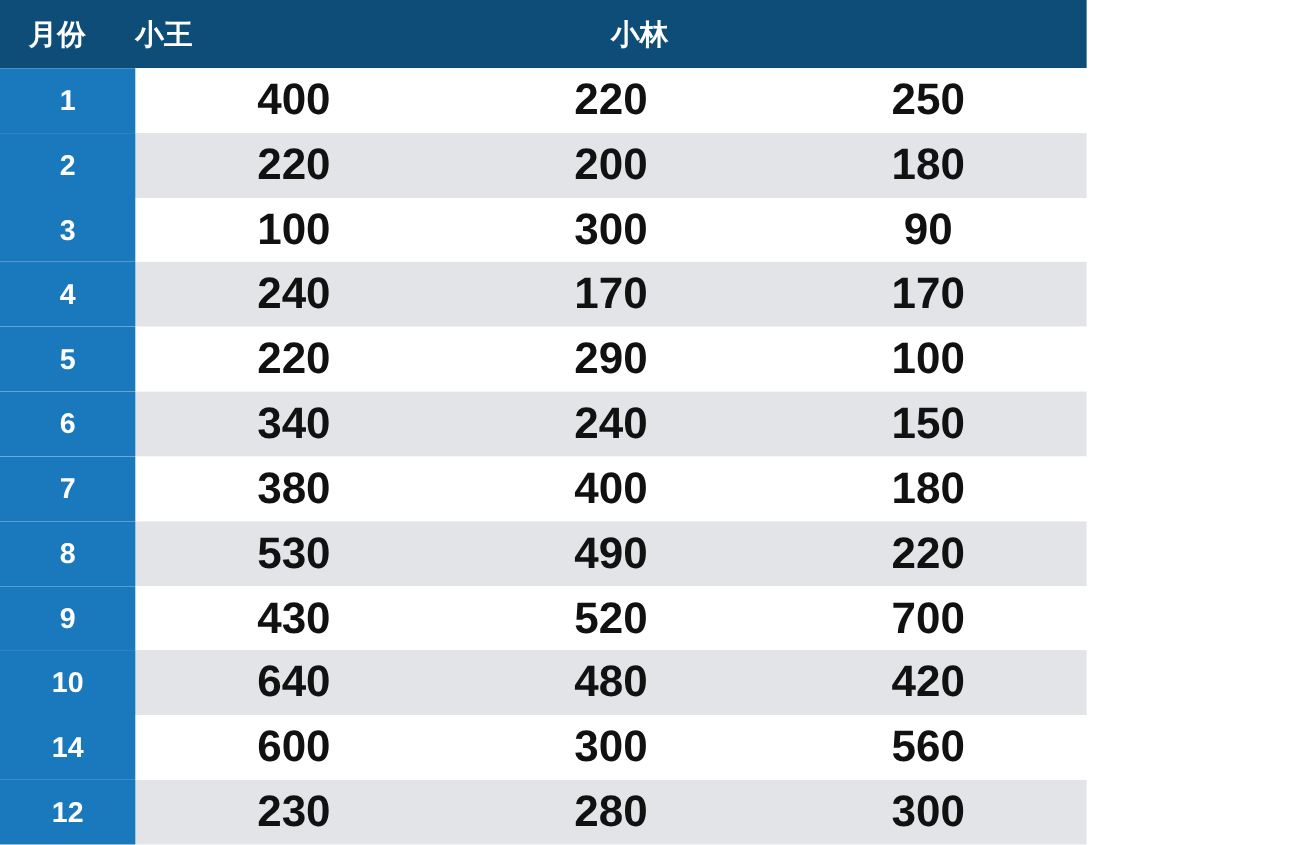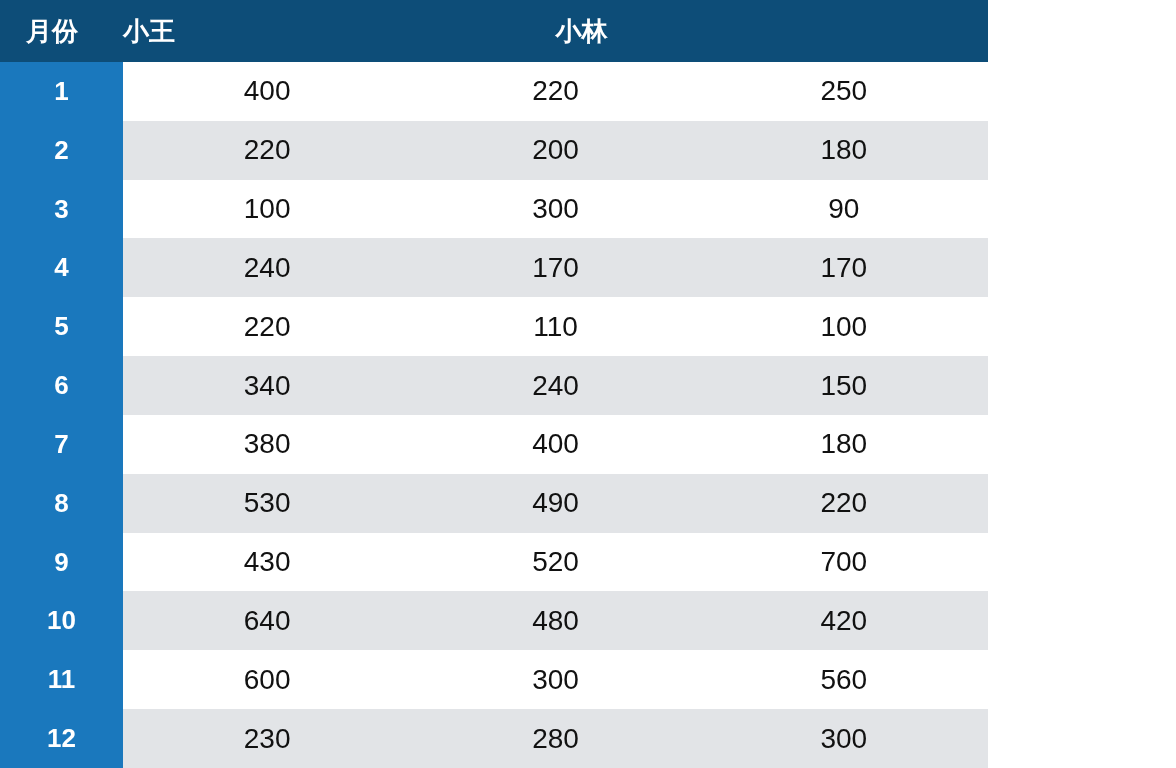--- a/index.html
+++ b/index.html
@@ -65,22 +65,22 @@
     flex: 0 0 123px;
     background: var(--month-col-bg);
     color: var(--header-text);
     font-weight: bold;
     font-size: 26px;
   }
 
   .data-cell {
     flex: 1 1 0;
     color: var(--data-text);
-    font-size: 28px;
-    font-weight: 400;
+    font-size: 40px;
+    font-weight: 700;
   }
 </style>
 </head>
 <body>
 
 <div class="table">
   <div class="header-row">
     <div class="month-col">月份</div>
     <div class="data-col">小王</div>
     <div class="data-col">小林</div>
@@ -110,21 +110,21 @@
   <div class="row alt">
     <div class="cell month-cell">4</div>
     <div class="cell data-cell">240</div>
     <div class="cell data-cell">170</div>
     <div class="cell data-cell">170</div>
   </div>
 
   <div class="row">
     <div class="cell month-cell">5</div>
     <div class="cell data-cell">220</div>
-    <div class="cell data-cell">110</div>
+    <div class="cell data-cell">290</div>
     <div class="cell data-cell">100</div>
   </div>
 
   <div class="row alt">
     <div class="cell month-cell">6</div>
     <div class="cell data-cell">340</div>
     <div class="cell data-cell">240</div>
     <div class="cell data-cell">150</div>
   </div>
 
@@ -150,21 +150,21 @@
   </div>
 
   <div class="row alt">
     <div class="cell month-cell">10</div>
     <div class="cell data-cell">640</div>
     <div class="cell data-cell">480</div>
     <div class="cell data-cell">420</div>
   </div>
 
   <div class="row">
-    <div class="cell month-cell">11</div>
+    <div class="cell month-cell">14</div>
     <div class="cell data-cell">600</div>
     <div class="cell data-cell">300</div>
     <div class="cell data-cell">560</div>
   </div>
 
   <div class="row alt">
     <div class="cell month-cell">12</div>
     <div class="cell data-cell">230</div>
     <div class="cell data-cell">280</div>
     <div class="cell data-cell">300</div>

